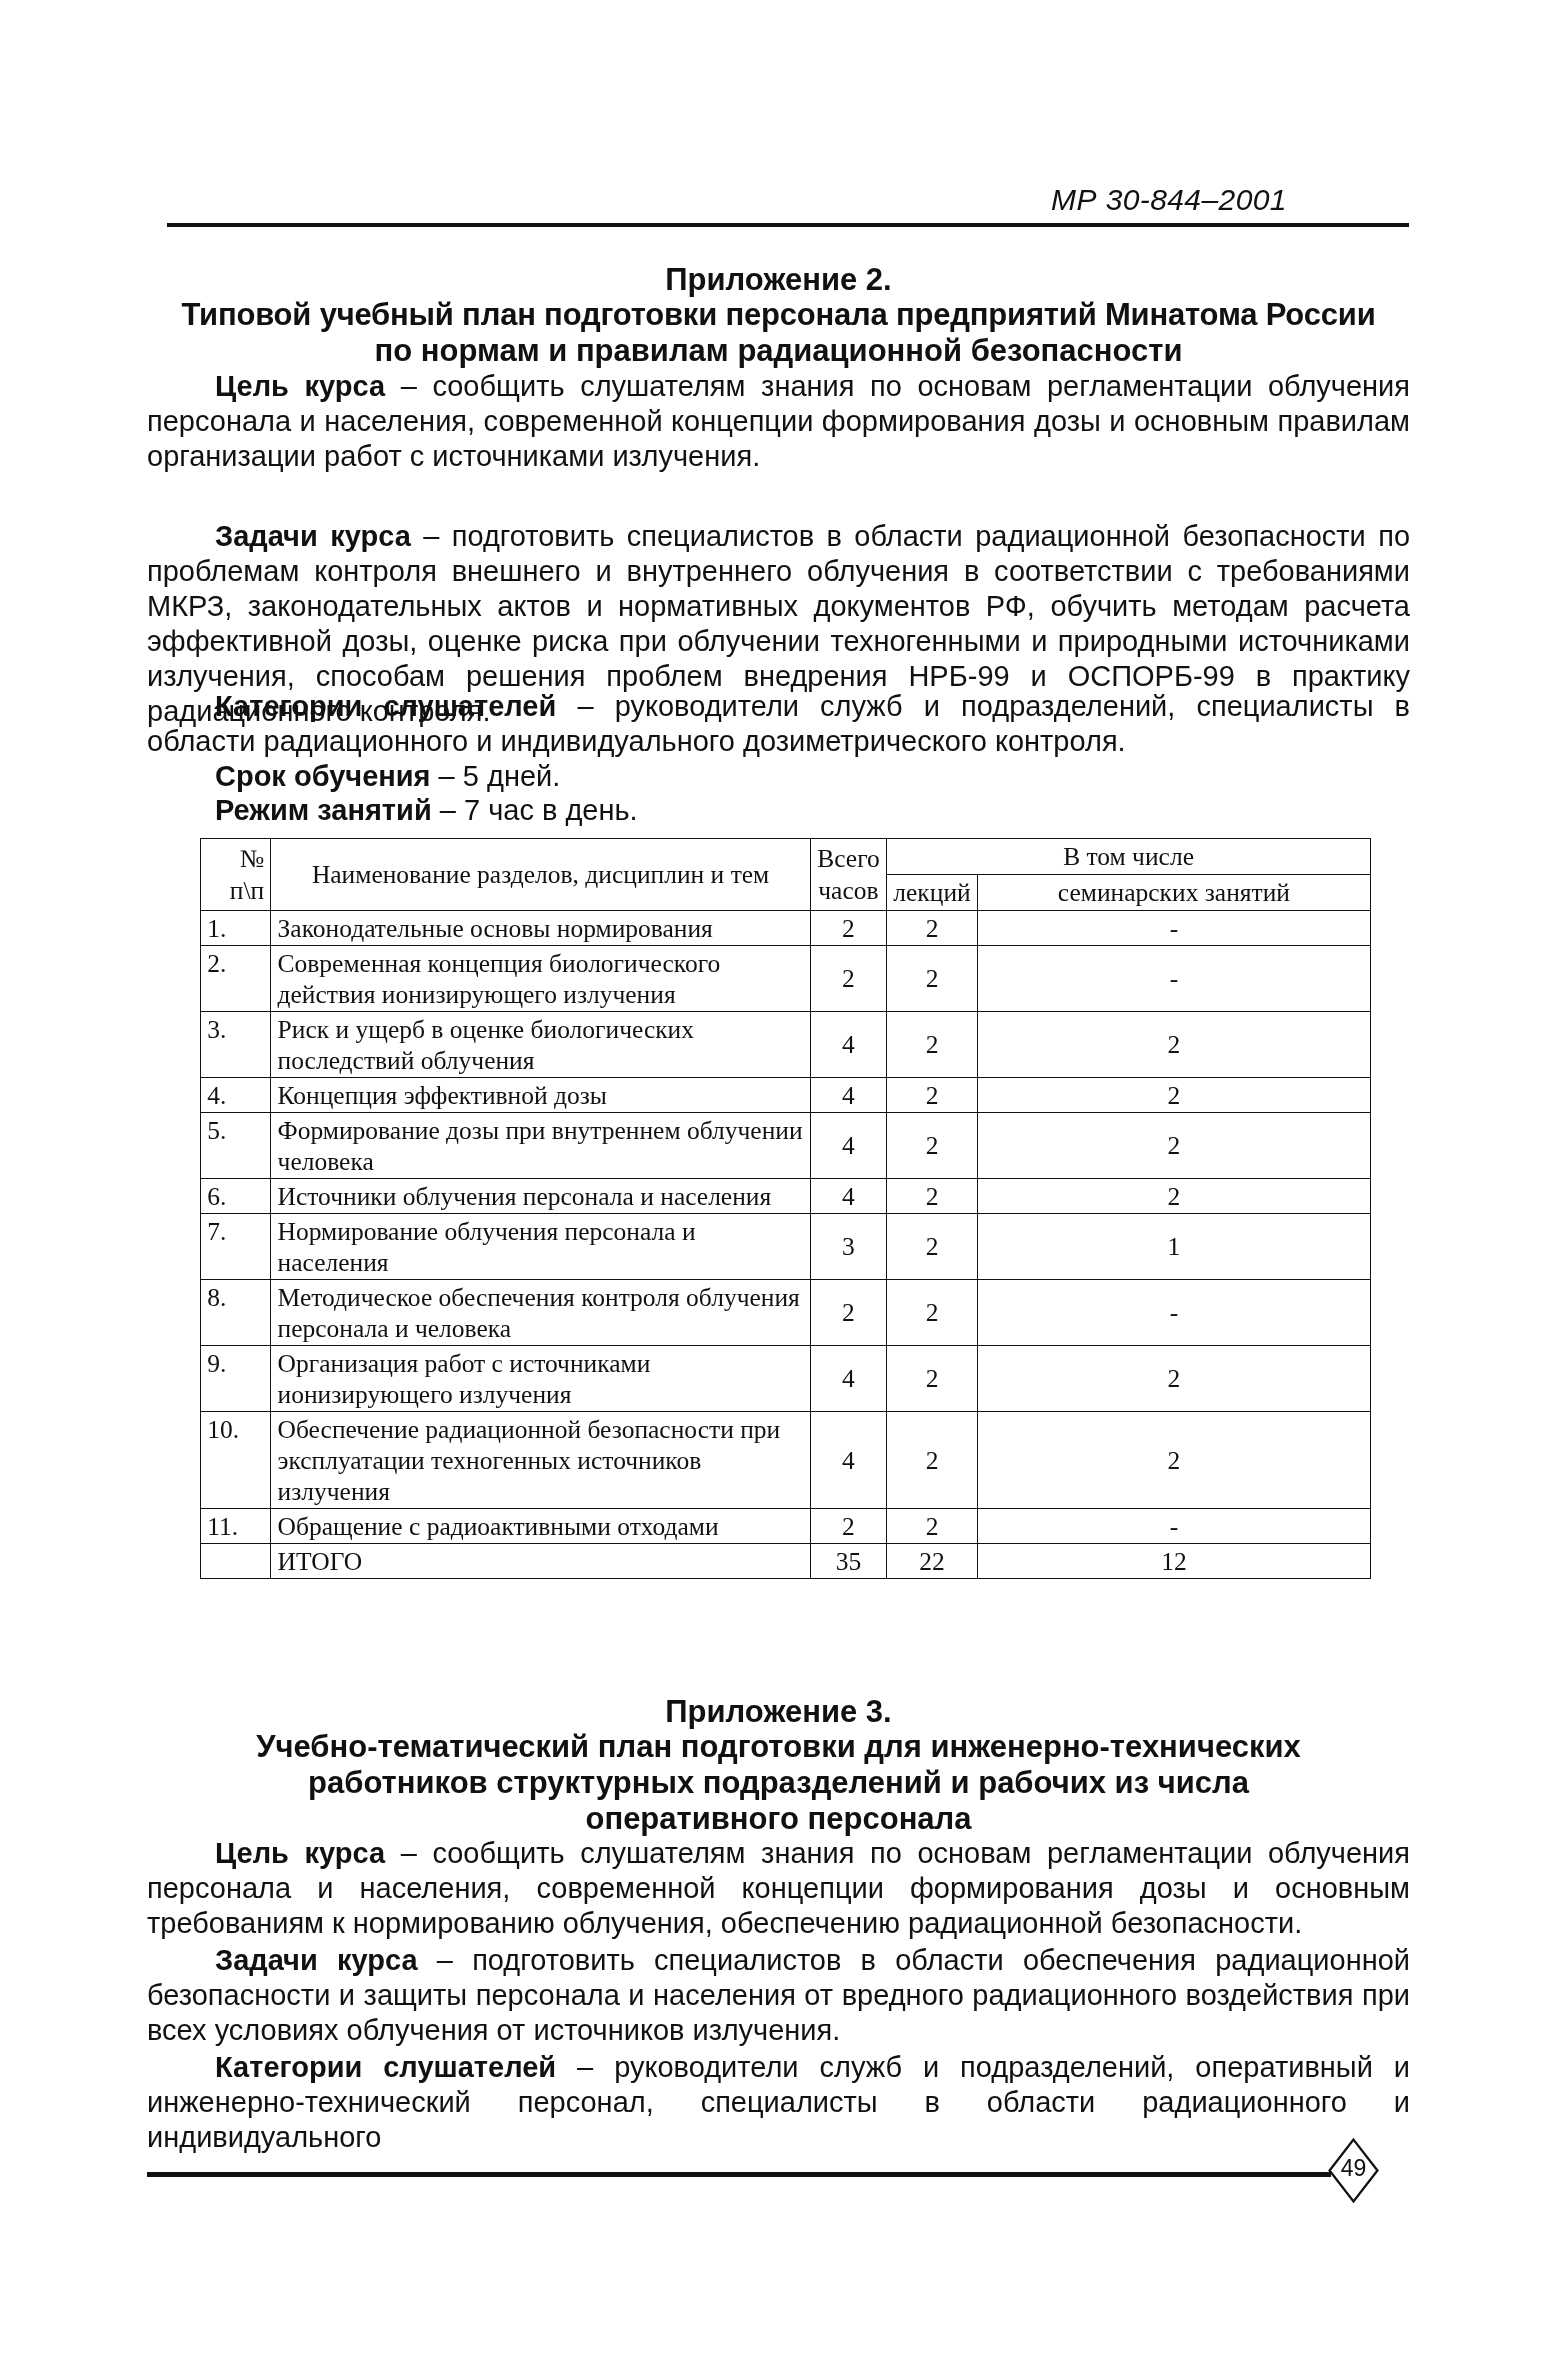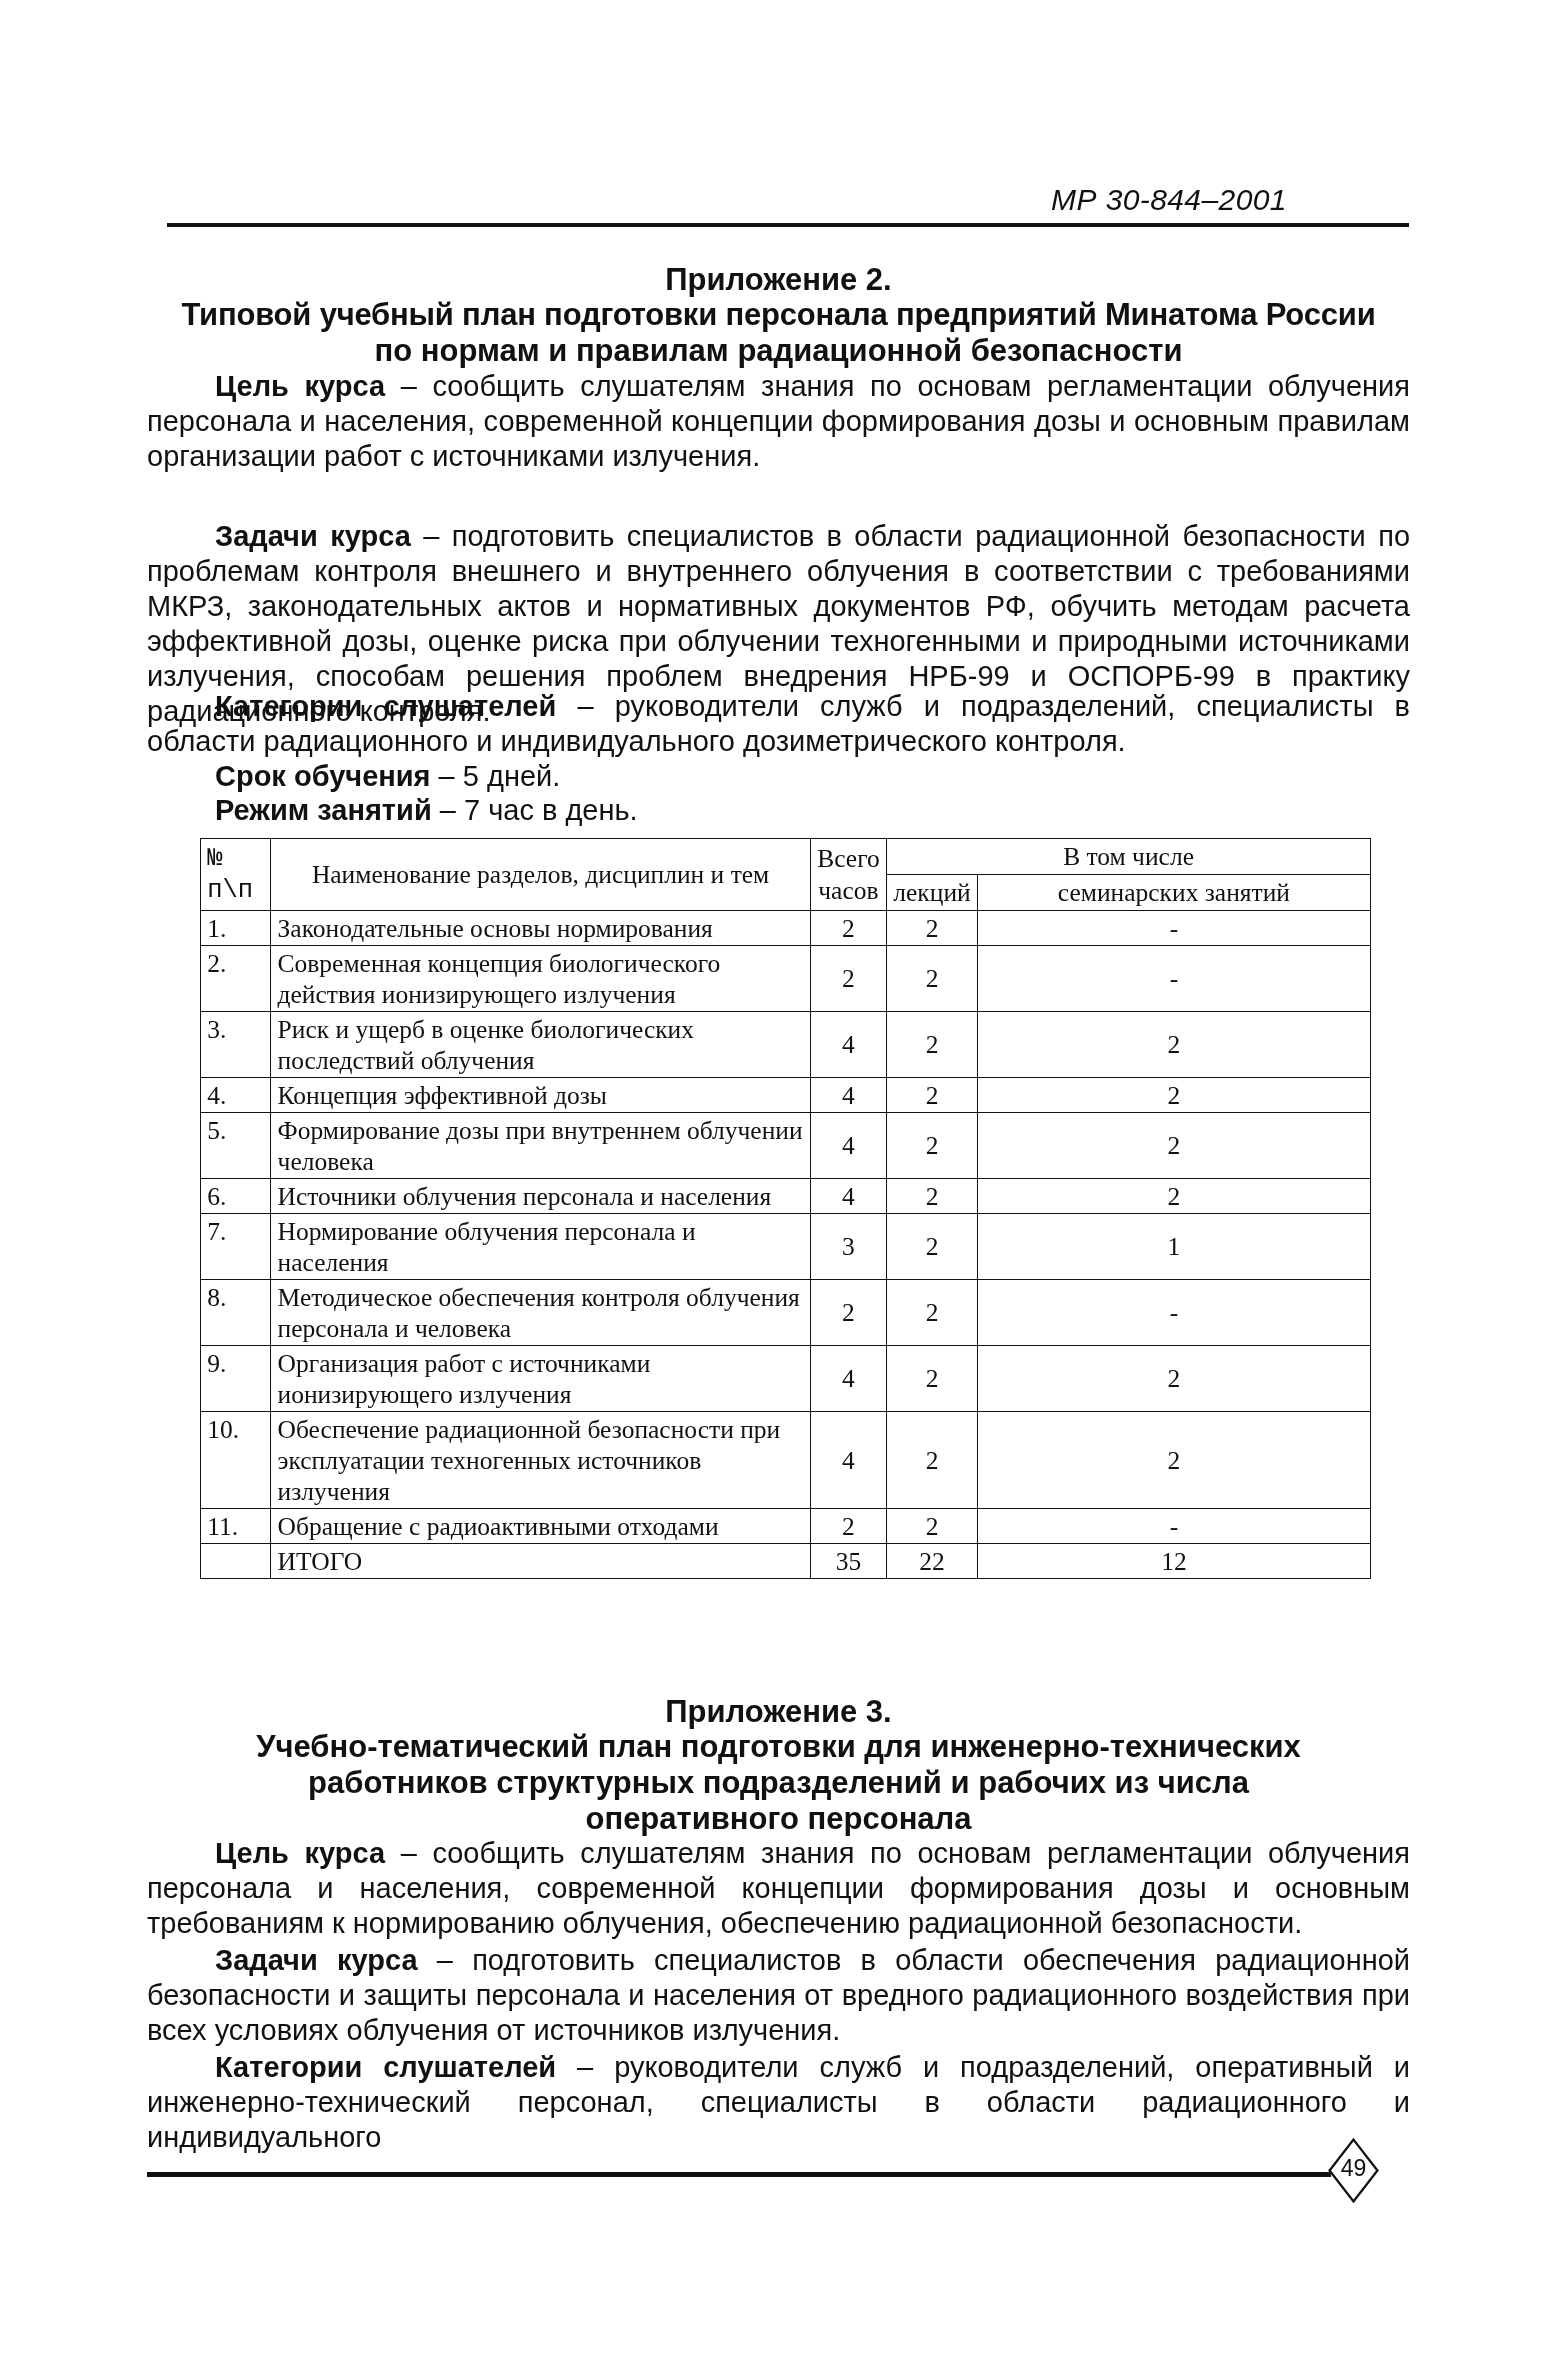--- a/index.html
+++ b/index.html
@@ -46,21 +46,21 @@
 <div class="abs block para indent" style="top:759px;">
   <span class="lead">Срок обучения</span><span> – 5 дней.</span>
 </div>
 <div class="abs block para indent" style="top:793px;">
   <span class="lead">Режим занятий</span><span> – 7 час в день.</span>
 </div>
 
 <table class="abs table">
   <thead>
     <tr>
-      <th class="c-num" rowspan="2" style="text-align:left; vertical-align:middle !important;font-family:Liberation Mono, monospace;">№ п\п</th>
+      <th class="c-num" rowspan="2" style="text-align:right; vertical-align:middle !important;">№ п\п</th>
       <th class="c-name" rowspan="2">Наименование разделов, дисциплин и тем</th>
       <th class="c-tot" rowspan="2">Всего часов</th>
       <th colspan="2">В том числе</th>
     </tr>
     <tr>
       <th class="c-lec">лекций</th>
       <th class="c-sem">семинарских занятий</th>
     </tr>
   </thead>
   <tbody id="table-body">

